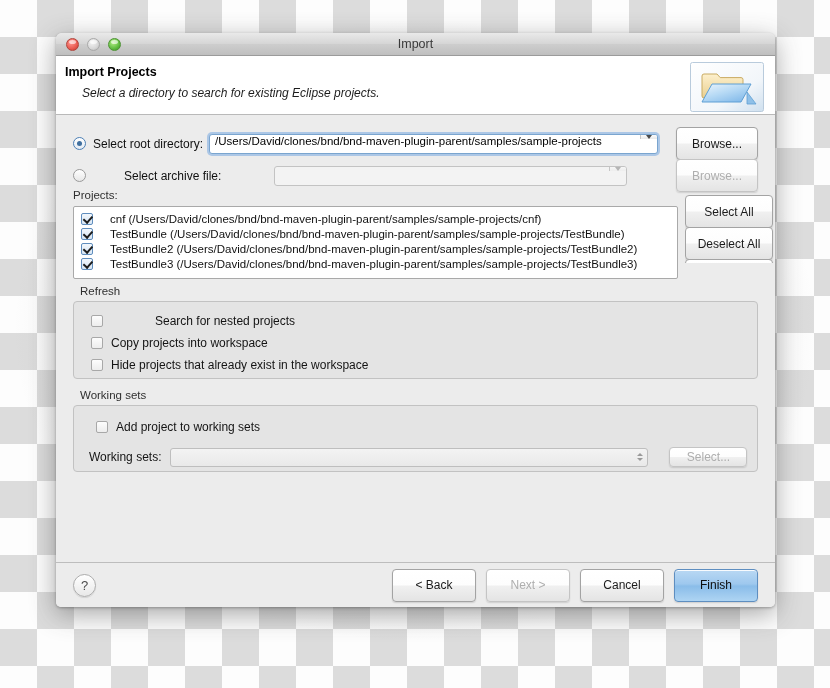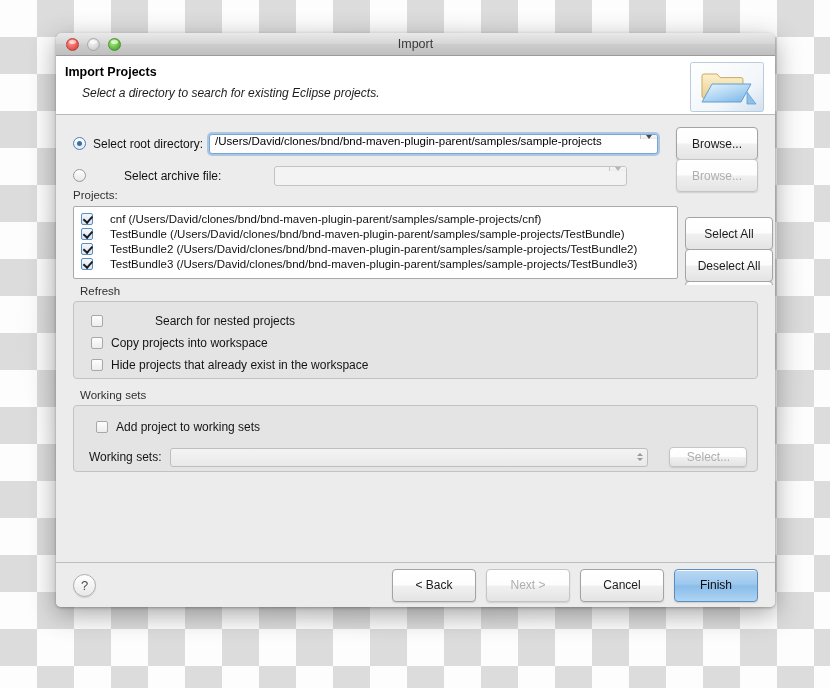--- a/index.html
+++ b/index.html
@@ -466,21 +466,21 @@
       <div class="project-row">
         <div class="cb checked"></div>
         <div class="project-label">TestBundle2 (/Users/David/clones/bnd/bnd-maven-plugin-parent/samples/sample-projects/TestBundle2)</div>
       </div>
       <div class="project-row">
         <div class="cb checked"></div>
         <div class="project-label">TestBundle3 (/Users/David/clones/bnd/bnd-maven-plugin-parent/samples/sample-projects/TestBundle3)</div>
       </div>
     </div>
 
-    <div class="abs" style="left:629px; top:96px; width:90px; height:74px; overflow:hidden;text-decoration:underline;">
+    <div class="abs" style="left:629px; top:74px; width:90px; height:74px; overflow:hidden;text-decoration:underline;">
       <div class="btn" style="position:absolute; left:0; top:6px; width:88px; min-width:88px;">Select All</div>
       <div class="btn" style="position:absolute; left:0; top:38px; width:88px; min-width:88px;">Deselect All</div>
       <div class="btn" style="position:absolute; left:0; top:70px; width:88px; min-width:88px;">Refresh</div>
     </div>
 
     <div class="abs group-title" style="left:24px; top:170px;">Refresh</div>
     <div class="abs group-box" style="left:17px; top:186px; width:685px; height:78px;">
       <div class="chk-row" style="margin:11px 0 0 17px;gap:44px;">
         <div class="cb-plain"></div>
         <div class="lbl">Search for nested projects</div>

